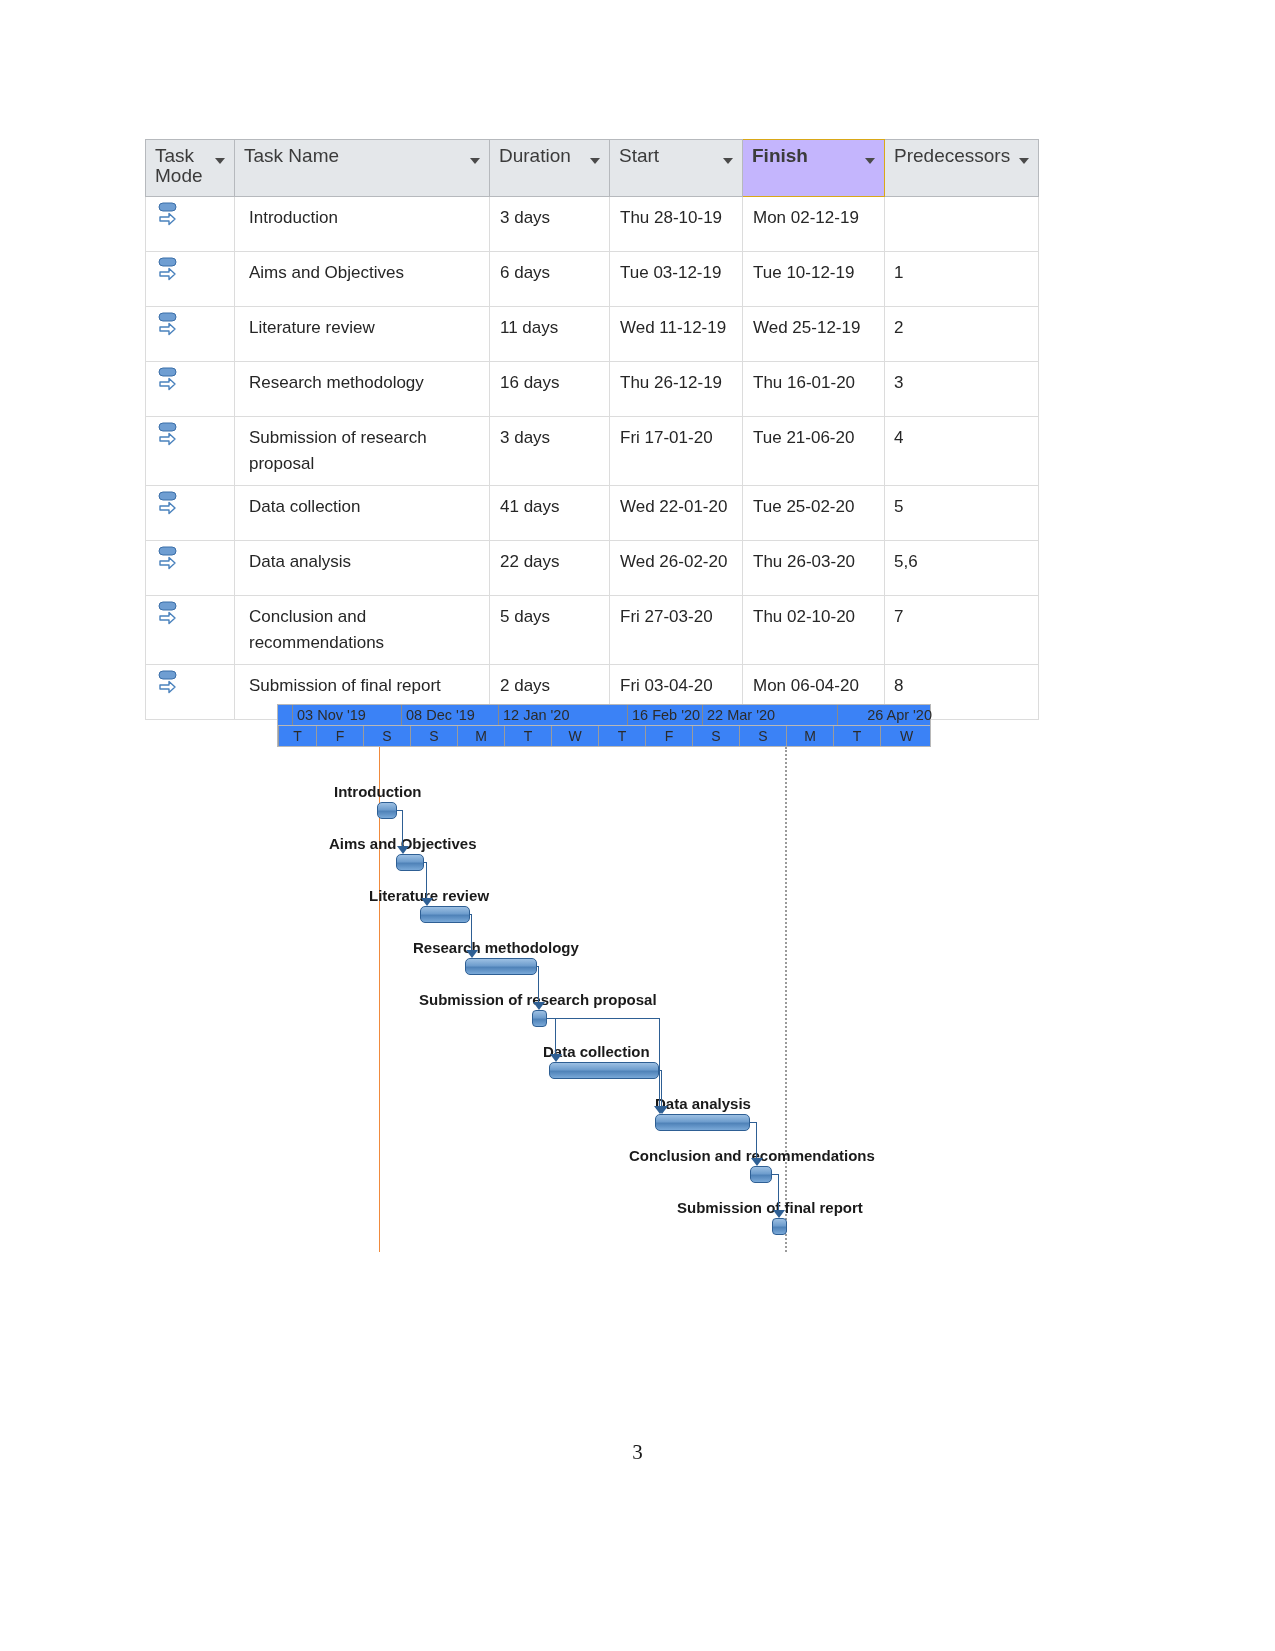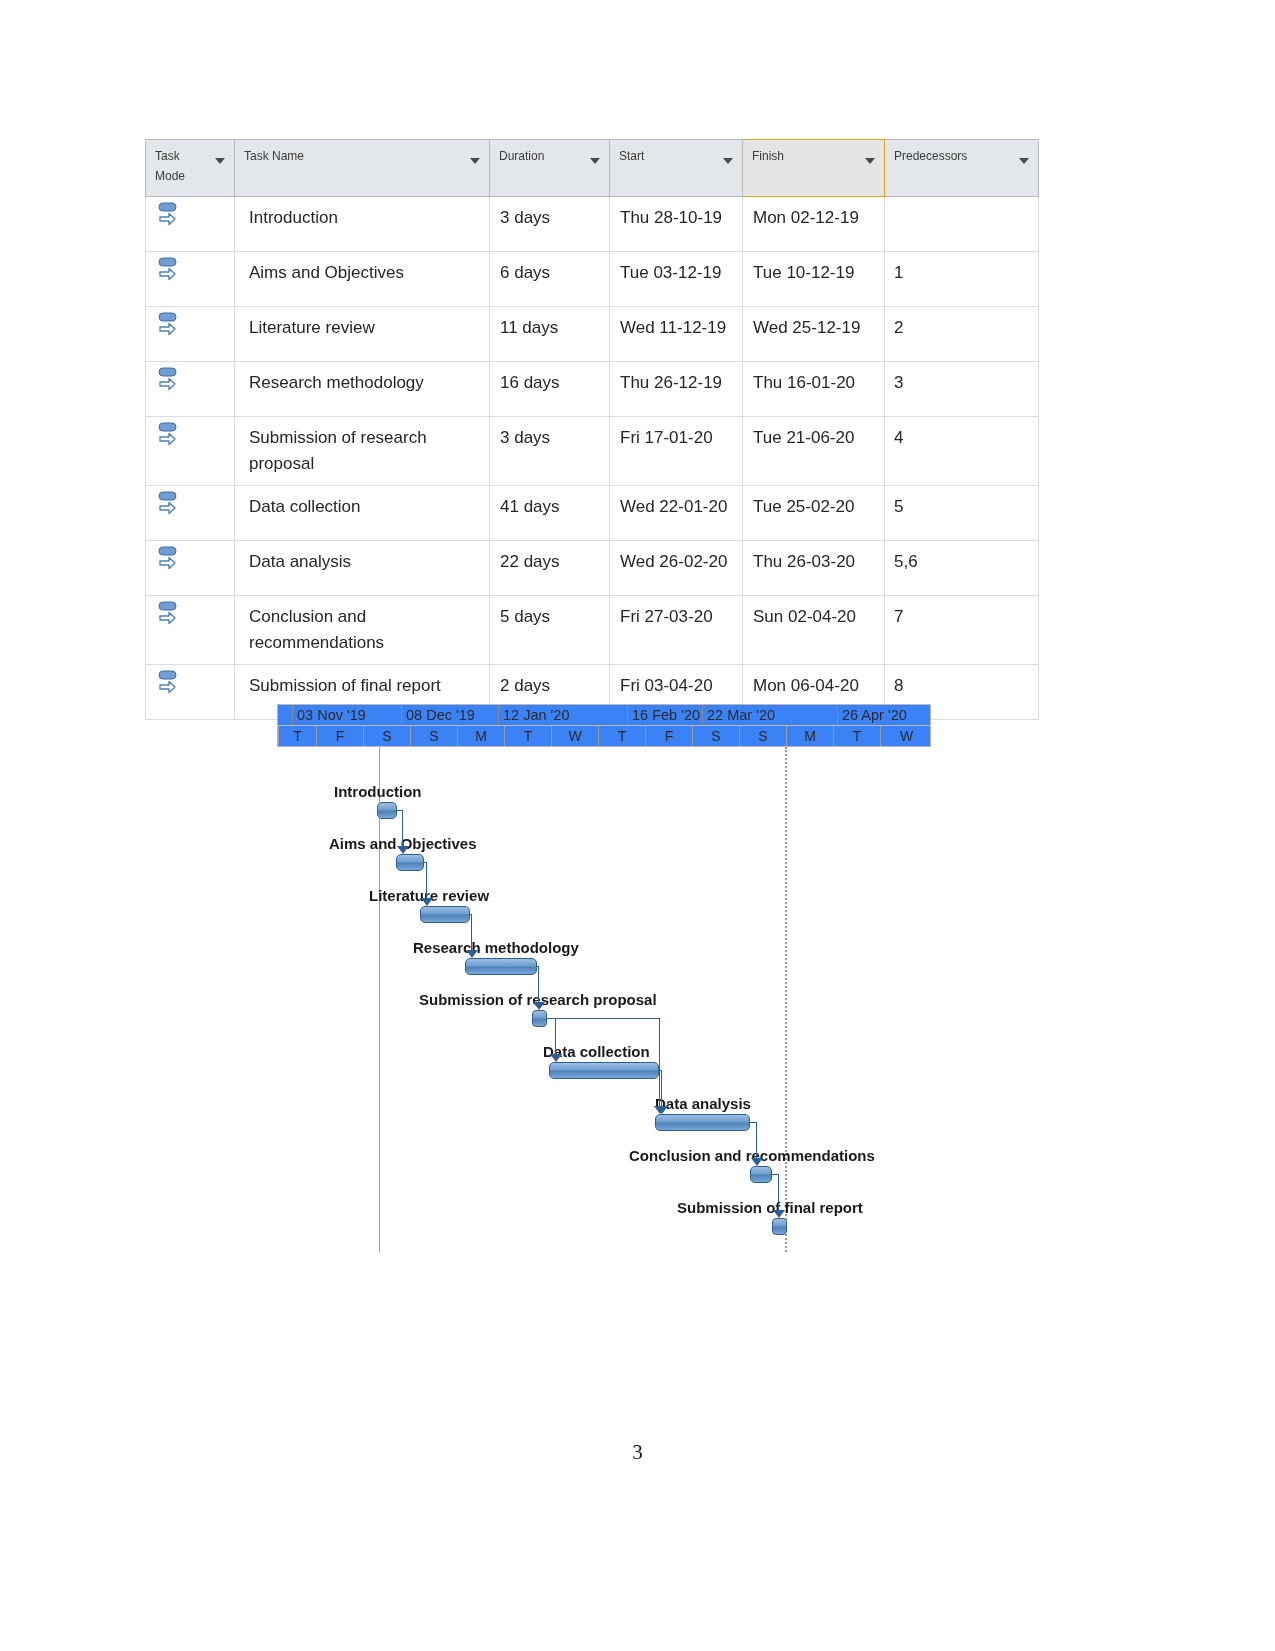--- a/index.html
+++ b/index.html
@@ -28,30 +28,31 @@
   #task-table td, #task-table th {
     border: 1px solid #d4d4d4;
     padding: 0;
     vertical-align: top;
   }
   #task-table thead th {
     background: #e4e7ea;
     border: 1px solid #b6b9bd;
     height: 50px;
     font-weight: normal;
-    font-size: 12px;
+    font-size: 19px;
     color: #3b3b3b;
     text-align: left;
     padding: 6px 8px 0 9px;
     position: relative;
     line-height: 20px;
   }
   #task-table thead th.finish-col {
-    background: #e5e5e5;
+    background: #c4b5fd;
     border-color: #d9a818;
+    font-weight: bold;
   }
   .hdr-inner {
     display: block;
     padding-right: 22px;
   }
   .filter-arrow {
     position: absolute;
     right: 9px;
     top: 18px;
     width: 0; height: 0;
@@ -342,21 +343,21 @@
       <tr>
         <td class="c-mode">
           <span class="mode-icon"><svg viewBox="0 0 26 30" width="26" height="30">
               <rect x="1" y="2" width="17" height="8" rx="4" ry="4" fill="#6f9ed2" stroke="#3a6ea8" stroke-width="1"></rect>
               <path d="M2 16 h9 v-3.5 l6 5.5 -6 5.5 V20 H2 Z" fill="#ffffff" stroke="#4a82bd" stroke-width="1.4" stroke-linejoin="round"></path>
             </svg></span>
         </td>
         <td class="c-name">Conclusion and recommendations</td>
         <td class="c-dur">5 days</td>
         <td class="c-start">Fri 27-03-20</td>
-        <td class="c-finish">Sun 02-04-20</td>
+        <td class="c-finish">Thu 02-10-20</td>
         <td class="c-pred">7</td>
       </tr>
       <tr>
         <td class="c-mode">
           <span class="mode-icon"><svg viewBox="0 0 26 30" width="26" height="30">
               <rect x="1" y="2" width="17" height="8" rx="4" ry="4" fill="#6f9ed2" stroke="#3a6ea8" stroke-width="1"></rect>
               <path d="M2 16 h9 v-3.5 l6 5.5 -6 5.5 V20 H2 Z" fill="#ffffff" stroke="#4a82bd" stroke-width="1.4" stroke-linejoin="round"></path>
             </svg></span>
         </td>
         <td class="c-name">Submission of final report</td>
@@ -368,21 +369,21 @@
     </tbody>
 </table>
 
 <div id="gantt">
   <div class="tl-row weeks" id="tl-weeks">
       <div class="tl-cell" style="left: 14px; width: 109px;">03 Nov '19</div>
       <div class="tl-cell" style="left: 123px; width: 109px;">08 Dec '19</div>
       <div class="tl-cell" style="left: 220px; width: 109px;">12 Jan '20</div>
       <div class="tl-cell" style="left: 349px; width: 109px;">16 Feb '20</div>
       <div class="tl-cell" style="left: 424px; width: 109px;">22 Mar '20</div>
-      <div class="tl-cell" style="left: 559px; width: 95px;">26 Apr '20</div>
+      <div class="tl-cell" style="left: 559px; width: 95px; text-align: right;">26 Apr '20</div>
     </div>
   <div class="tl-row days" id="tl-days">
       <div class="tl-cell" style="left: 0px; width: 38px;">T</div>
       <div class="tl-cell" style="left: 38px; width: 47px;">F</div>
       <div class="tl-cell" style="left: 85px; width: 47px;">S</div>
       <div class="tl-cell" style="left: 132px; width: 47px;">S</div>
       <div class="tl-cell" style="left: 179px; width: 47px;">M</div>
       <div class="tl-cell" style="left: 226px; width: 47px;">T</div>
       <div class="tl-cell" style="left: 273px; width: 47px;">W</div>
       <div class="tl-cell" style="left: 320px; width: 47px;">T</div>

